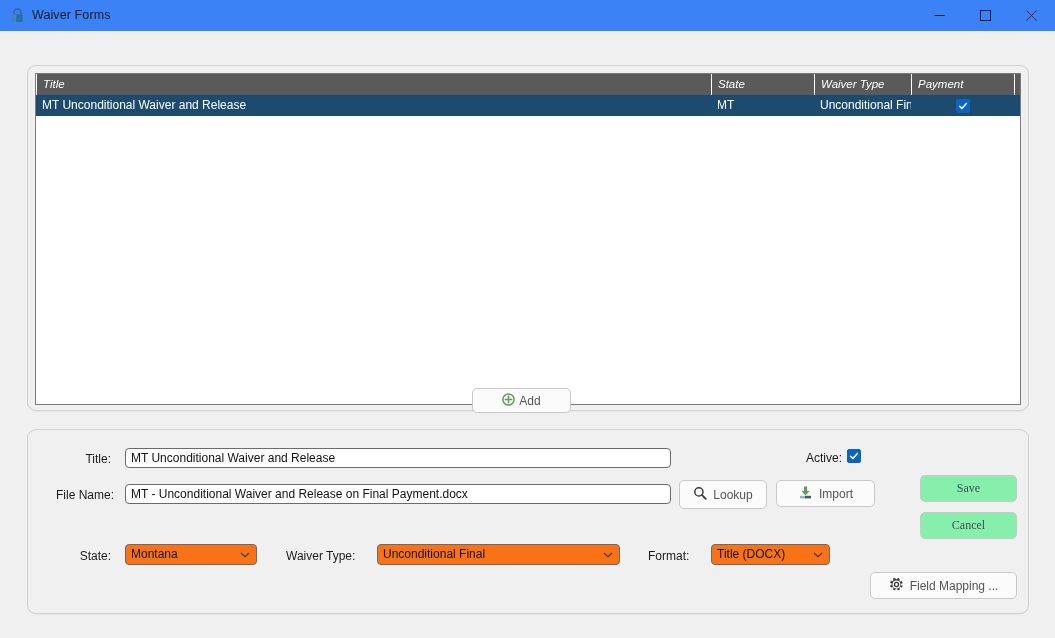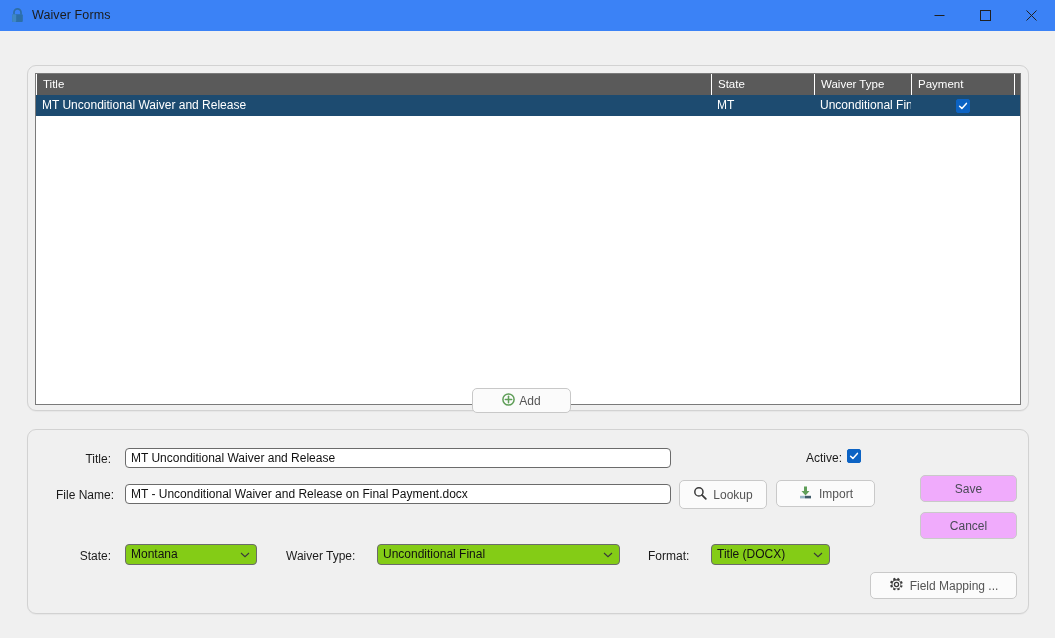--- a/index.html
+++ b/index.html
@@ -113,20 +113,21 @@
     top: 0;
     height: 21px;
     line-height: 21px;
     font-size: 11.5px;
     color: #ffffff;
     padding-left: 6px;
     box-sizing: border-box;
     border-left: 1px solid #ffffff;
     white-space: nowrap;
     overflow: hidden;
+    font-style: italic;
   }
   .gh-title  { left: 0;   width: 675px; border-left: 1px solid #ffffff; }
   .gh-state  { left: 675px; width: 103px; }
   .gh-wtype  { left: 778px; width: 97px; }
   .gh-active { left: 875px; width: 103px; }
   .gh-filler { left: 978px; width: 6px; }
 
   .grid-row {
     position: relative;
     height: 21px;
@@ -208,21 +209,21 @@
     font-size: 12px;
     color: #111111;
     line-height: 18px;
     padding: 0 5px;
     white-space: nowrap;
     overflow: hidden;
   }
   .combo {
     position: absolute;
     height: 21px;
-    background: #84cc16;
+    background: #f97316;
     border: 1px solid #6b6b6b;
     border-radius: 4px;
     box-sizing: border-box;
     font-size: 12px;
     color: #111111;
     line-height: 19px;
     padding: 0 5px;
     white-space: nowrap;
     overflow: hidden;
   }
@@ -239,22 +240,23 @@
     border-radius: 5px;
     box-sizing: border-box;
     display: flex;
     align-items: center;
     justify-content: center;
     gap: 6px;
     font-size: 12px;
     color: #555555;
   }
   .btn-plain {
-    background: #f0abfc;
+    background: #86efac;
     color: #4a4a57;
+    font-family: Liberation Serif, serif;
   }
 </style>
 </head>
 <body>
 
 <div class="bg-strip bg-accent-1"></div>
 <div class="bg-strip bg-accent-2"></div>
 <div class="bg-strip bg-accent-3"></div>
 <div class="bg-line" style="top:150px"></div>
 <div class="bg-line" style="top:230px"></div>

